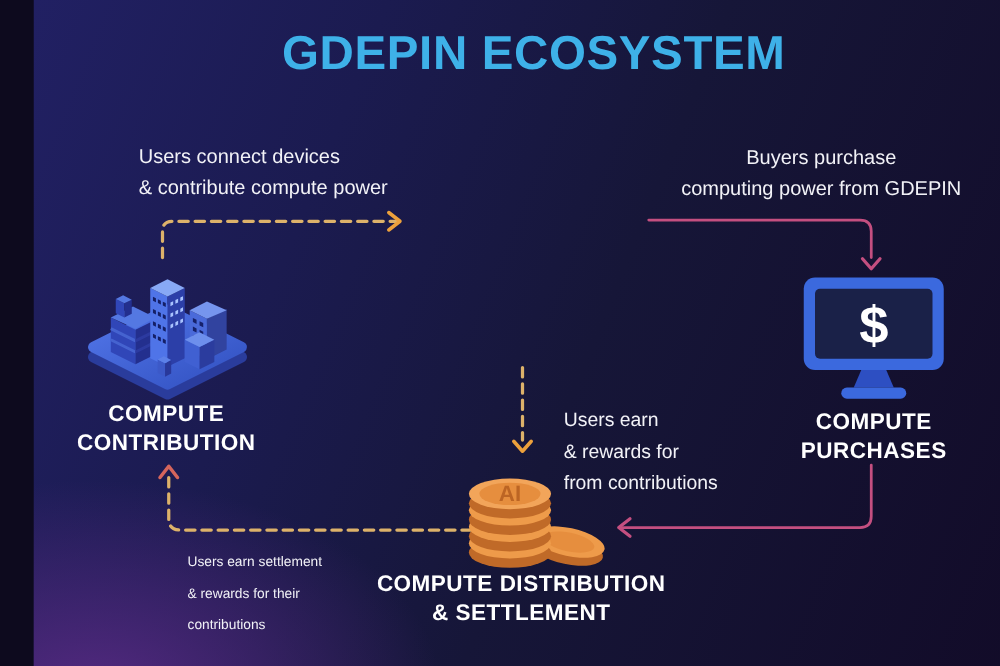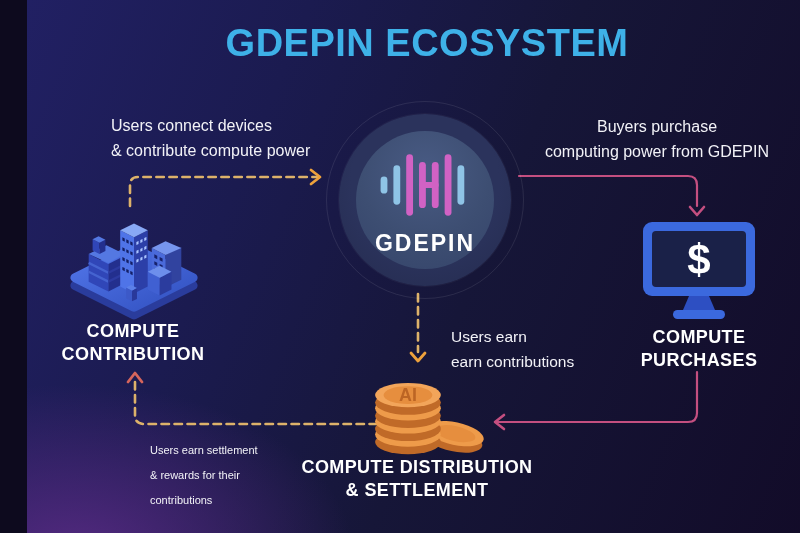--- a/index.html
+++ b/index.html
@@ -69,35 +69,20 @@
     <path d="M391,294 L391,352" fill="none" style="stroke:var(--arrow-yellow)" stroke-width="2.6" stroke-dasharray="7.5 5.5" stroke-linecap="round"></path>
     <path d="M384,353 L391,361 L398,353" fill="none" style="stroke:var(--arrowhead-orange)" stroke-width="2.8" stroke-linecap="round" stroke-linejoin="round"></path>
 
     <path d="M670,372 L670,413 Q670,422 661,422 L470,422" fill="none" style="stroke:var(--arrow-pink)" stroke-width="2.2" stroke-linecap="round"></path>
     <path d="M477,415 L468,422 L477,429" fill="none" style="stroke:var(--arrow-pink)" stroke-width="2.6" stroke-linecap="round" stroke-linejoin="round"></path>
 
     <path d="M350,424 L117,424 Q108,424 108,415 L108,381" fill="none" style="stroke:var(--arrow-yellow)" stroke-width="2.6" stroke-dasharray="7.5 5.5" stroke-linecap="round"></path>
     <path d="M101,382 L108,373 L115,382" fill="none" style="stroke:var(--arrowhead-red)" stroke-width="2.8" stroke-linecap="round" stroke-linejoin="round"></path>
   </svg>
 
-  <div class="hub">
-    <div class="hub-inner">
-      <svg width="100" height="82" viewBox="0 0 112 96">
-        <rect x="4" y="38" width="8" height="20" rx="4" style="fill:var(--logo-blue)"></rect>
-        <rect x="19" y="25" width="8" height="46" rx="4" style="fill:var(--logo-blue)"></rect>
-        <rect x="34" y="12" width="8" height="72" rx="4" style="fill:var(--logo-pink)"></rect>
-        <rect x="49" y="21" width="8" height="54" rx="4" style="fill:var(--logo-pink)"></rect>
-        <rect x="64" y="21" width="8" height="54" rx="4" style="fill:var(--logo-pink)"></rect>
-        <rect x="49" y="44.5" width="23" height="7" rx="3.5" style="fill:var(--logo-pink)"></rect>
-        <rect x="79" y="12" width="8" height="72" rx="4" style="fill:var(--logo-pink)"></rect>
-        <rect x="94" y="25" width="8" height="46" rx="4" style="fill:var(--logo-blue)"></rect>
-      </svg>
-      <div class="hub-name">GDEPIN</div>
-    </div>
-  </div>
 
   <div class="icon icon-city">
     <svg width="138" height="128" viewBox="0 0 140 128">
       <defs>
         <linearGradient id="plat" x1="0" y1="0" x2="1" y2="1">
           <stop offset="0" stop-color="#5377ea"></stop>
             <stop offset="1" stop-color="#3150c0"></stop>
         </linearGradient>
       </defs>
       <polygon points="10,94 70,64 130,94 70,124" fill="#2a3c9c" stroke="#2a3c9c" stroke-width="9" stroke-linejoin="round"></polygon>
@@ -199,21 +184,22 @@
     <div>&amp; contribute compute power</div>
   </div>
 
   <div class="ann ann-purchase">
     <div>Buyers purchase</div>
     <div>computing power from GDEPIN</div>
   </div>
 
   <div class="ann ann-earn-center">
     <div>Users earn</div>
-    <div>earn contributions</div>
+    <div>&amp; rewards for</div>
+    <div>from contributions</div>
   </div>
 
   <div class="ann ann-earn-left">
     <div>Users earn settlement</div>
     <div>&amp; rewards for their</div>
     <div>contributions</div>
   </div>
 
   <div class="lbl lbl-contribution">
     <div>COMPUTE</div>

